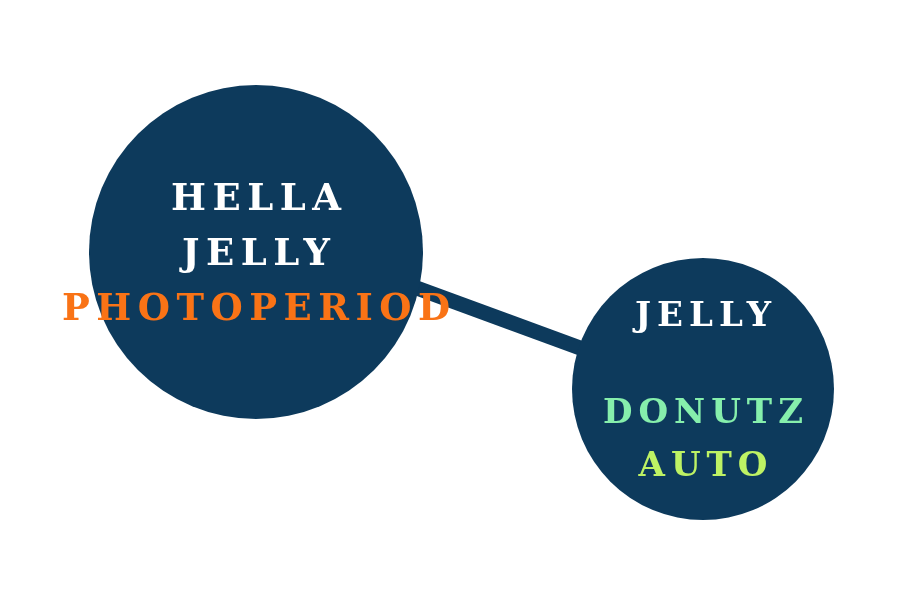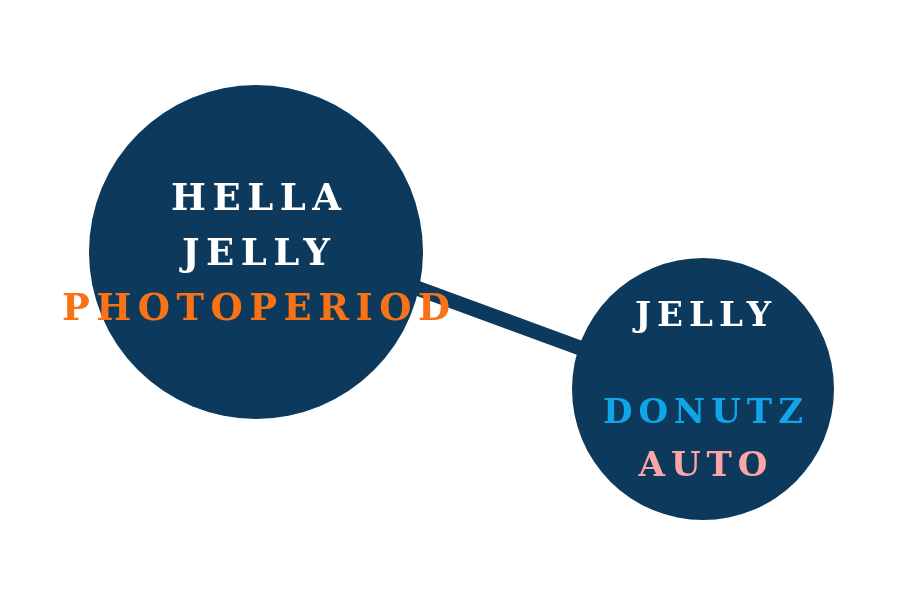--- a/index.html
+++ b/index.html
@@ -90,17 +90,17 @@
   </svg>
 
   <div class="graph-node" id="node-hella-jelly-photoperiod" style="left: 89px; top: 85px; width: 334px; height: 334px; background: rgb(13, 58, 92);">
     <span class="node-label-line" style="color: rgb(255, 255, 255);">HELLA</span>
     <span class="node-label-line" style="color: rgb(255, 255, 255);">JELLY</span>
     <span class="node-label-line" style="color: #f97316;">PHOTOPERIOD</span>
   </div>
 
   <div class="graph-node" id="node-jelly-donutz-auto" style="left: 572px; top: 258px; width: 262px; height: 262px; background: rgb(13, 58, 92);">
     <span class="node-label-line" style="color: rgb(255, 255, 255);">JELLY</span>
-    <span class="node-label-line" style="color: #0ea5e9; margin-top: 44px;">DONUTZ</span>
-    <span class="node-label-line" style="color: #fca5a5;">AUTO</span>
+    <span class="node-label-line" style="color: #86efac; margin-top: 44px;">DONUTZ</span>
+    <span class="node-label-line" style="color: #bef264;">AUTO</span>
   </div>
 
 </div>
 
 </body></html>

